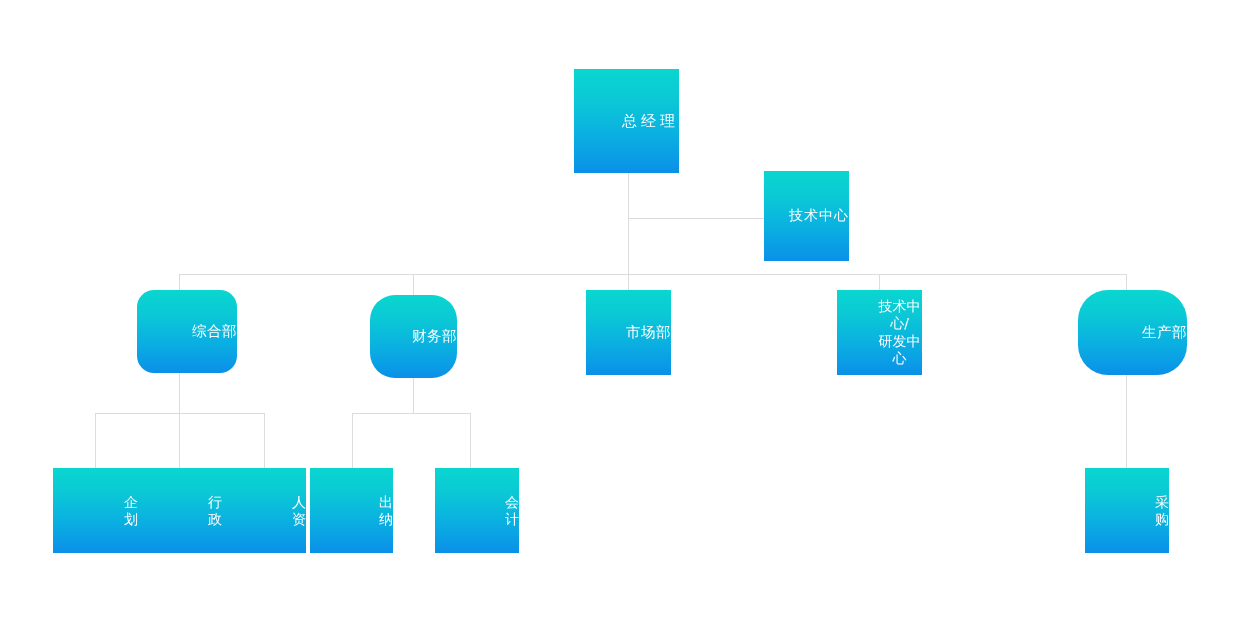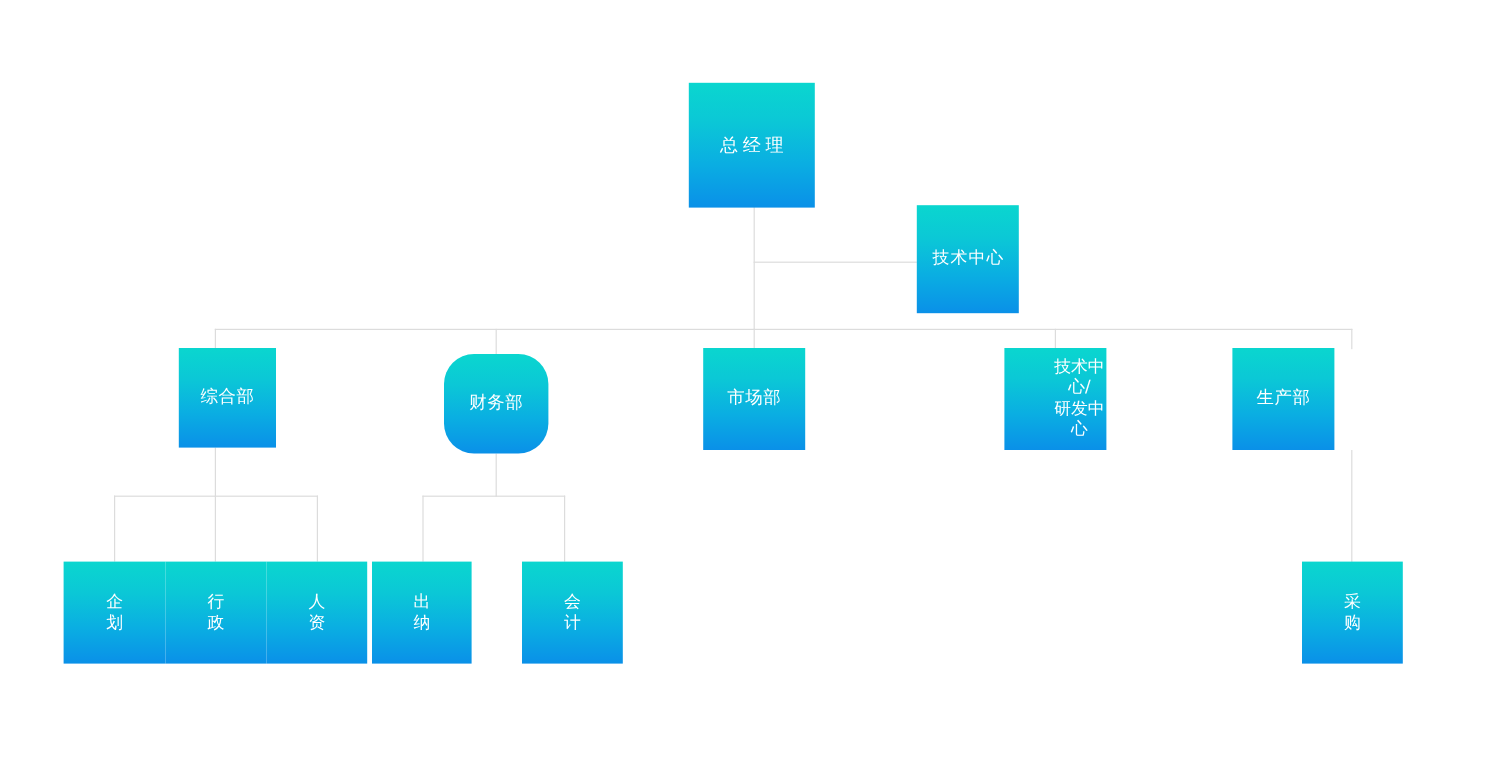--- a/index.html
+++ b/index.html
@@ -16,21 +16,21 @@
     height: 639px;
     background: #ffffff;
     overflow: hidden;
   }
   .node {
     position: absolute;
     background: linear-gradient(180deg, #0ad6cf 0%, #0bc8d6 30%, #0aaee2 65%, #0a90e8 100%);
     color: #ffffff;
     display: flex;
     align-items: center;
-    justify-content: center;
+    justify-content: flex-end;
     text-align: center;
     box-sizing: border-box;
     line-height: 1.25;
     z-index: 3;
   }
   .node-label {
     display: block;
     white-space: pre-line;
   }
   .node.top-level {
@@ -103,38 +103,38 @@
   <div class="conn conn-v" style="left:1126px; top:375px; width:1px; height:94px;"></div>
 
   <div class="node top-level" style="left:574px; top:69px; width:105px; height:104px;">
     <span class="node-label">总经理</span>
   </div>
 
   <div class="node top-level" style="left:764px; top:171px; width:85px; height:90px; font-size:14px; letter-spacing:1px; text-indent:1px;">
     <span class="node-label">技术中心</span>
   </div>
 
-  <div class="node dept" style="left:149px; top:290px; width:81px; height:83px;">
+  <div class="node dept" style="left:137px; top:290px; width:100px; height:83px;border-radius:17px;">
     <span class="node-label">综合部</span>
   </div>
 
   <div class="node dept" style="left:370px; top:295px; width:87px; height:83px;border-radius:25px;">
     <span class="node-label">财务部</span>
   </div>
 
   <div class="node dept" style="left:586px; top:290px; width:85px; height:85px;">
     <span class="node-label">市场部</span>
   </div>
 
   <div class="node dept-two-line" style="left:837px; top:290px; width:85px; height:85px;padding-left:40px;">
     <span class="node-label">技术中心/
 研发中心</span>
   </div>
 
-  <div class="node dept" style="left:1027px; top:290px; width:85px; height:85px;">
+  <div class="node dept" style="left:1078px; top:290px; width:109px; height:85px;border-radius:30px;">
     <span class="node-label">生产部</span>
   </div>
 
   <div class="merged-group" style="left:53px; top:468px; width:253px; height:85px;">
     <div class="node leaf" style="width:85px; height:85px;">
       <span class="node-label">企
 划</span>
     </div>
     <div class="node leaf" style="width:84px; height:85px;">
       <span class="node-label">行

